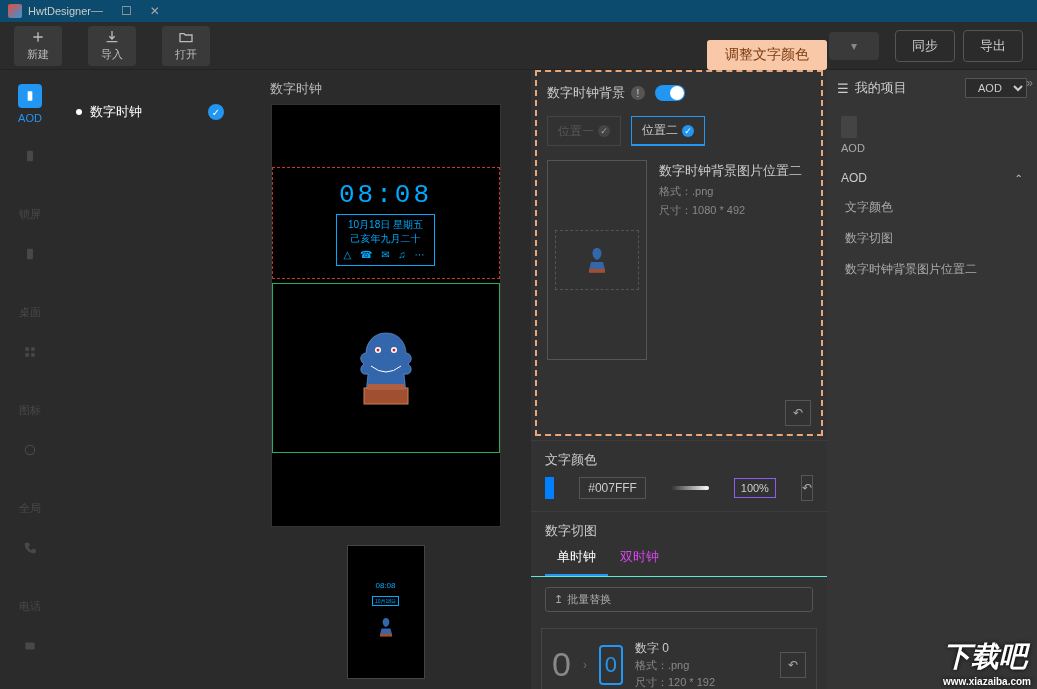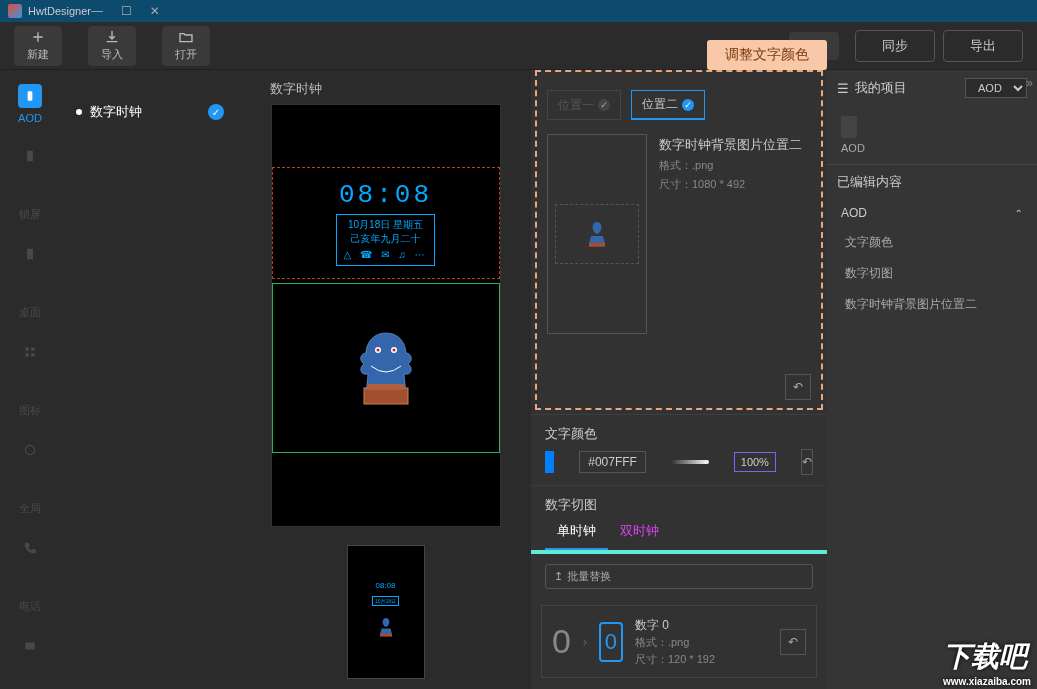--- a/index.html
+++ b/index.html
@@ -14,21 +14,21 @@
 .titlebar .wincontrols span { cursor: pointer; }
 
 
 .toolbar { height: 48px; background: #2b2b2b; display: flex; align-items: center; padding: 0 14px; border-bottom: 1px solid #222; }
 .tool-group { display: flex; gap: 26px; }
 .tool-btn { width: 48px; height: 40px; background: #3a3a3a; border-radius: 4px; display: flex; flex-direction: column; align-items: center; justify-content: center; color: #bbb; font-size: 11px; cursor: pointer; }
 .tool-btn svg { width: 16px; height: 16px; margin-bottom: 2px; }
 .toolbar .spacer { flex: 1; }
 .callout { position: absolute; right: 210px; top: 40px; background: #f8c8a8; color: #7a3a10; padding: 6px 18px; border-radius: 3px; font-size: 14px; z-index: 50; }
 .toolbar .sel { width: 50px; height: 28px; background: #3a3a3a; border-radius: 4px; display: flex; align-items: center; justify-content: center; margin-right: 8px; }
-.toolbar .btn { padding: 6px 26px; background: #2b2b2b; border: 1px solid #555; border-radius: 4px; color: #ccc; cursor: pointer; margin-left: 8px; font-size: 13px; }
+.toolbar .btn { padding: 6px 16px; background: #2b2b2b; border: 1px solid #555; border-radius: 4px; color: #ccc; cursor: pointer; margin-left: 8px; font-size: 13px; }
 
 
 .main { display: flex; height: calc(100% - 70px); }
 
 
 .rail { width: 60px; background: #2b2b2b; display: flex; flex-direction: column; align-items: center; padding-top: 14px; gap: 20px; }
 .rail-item { width: 44px; display: flex; flex-direction: column; align-items: center; color: #666; font-size: 11px; cursor: pointer; gap: 4px; }
 .rail-item.active { color: #2196f3; }
 .rail-item .ric { width: 24px; height: 24px; border-radius: 4px; display: flex; align-items: center; justify-content: center; }
 .rail-item.active .ric { background: #2196f3; }
@@ -75,21 +75,21 @@
 .bg-meta .sub { color: #888; font-size: 11px; }
 
 .plain-section { padding: 10px 14px; border-top: 1px solid #3d3d3d; }
 .color-row { display: flex; align-items: center; gap: 25px; margin-top: 6px; }
 .color-swatch { width: 22px; height: 22px; background: #007FFF; }
 .color-hex { border: 1px solid #555; padding: 3px 8px; font-size: 12px; color: #ccc; width: 70px; }
 .slider { width: 90px; height: 4px; background: linear-gradient(to right, transparent, #fff); position: relative; border-radius:2px; }
 .perc { border: 1px solid #8b5cf6; padding: 3px 6px; font-size: 11px; color: #ccc; }
 .smbtn { width: 26px; height: 26px; border: 1px solid #555; display:flex; align-items:center; justify-content:center; color:#aaa; }
 
-.tabs { display: flex; padding: 0 14px; border-bottom: 4px solid #5eead4; }
+.tabs { display: flex; padding: 0 14px; border-bottom: 1px solid #5eead4; }
 .tab { padding: 8px 12px; color: #d946ef; cursor: pointer; font-size: 13px; }
 .tab.active { color: #fff; border-bottom: 2px solid #2196f3; }
 .batch { margin: 10px 14px; display: inline-flex; align-items: center; gap: 4px; padding: 4px 8px; border: 1px solid #555; border-radius: 3px; font-size: 11px; color: #aaa; }
 .digit-row { margin: 6px 10px; padding: 10px; border: 1px solid #444; display: flex; align-items: center; gap: 12px; }
 .digit-glyph { font-size: 34px; color: #888; font-family: Arial; }
 .digit-sel { width: 24px; height: 40px; border: 2px solid #2196f3; border-radius: 4px; display:flex; align-items:center; justify-content:center; color:#2196f3; font-size:22px; }
 .digit-meta { font-size: 12px; color:#ccc; line-height:1.5; }
 .digit-meta .sub { color: #888; font-size: 11px; }
 
 
@@ -259,20 +259,25 @@
       <div style="border:1px solid #0af;padding:1px 2px;color:#0af;font-size:5px">10月18日</div>
       <svg width="30" height="30" viewBox="0 0 100 100">
           <path d="M50 20 C35 20 35 45 50 50 C65 45 65 20 50 20 Z M30 75 L70 75 L65 55 L35 55 Z" fill="#3366aa"></path>
           <rect x="30" y="72" width="40" height="10" fill="#a05030"></rect>
         </svg>
     </div>
   </div>
 
   <div class="props">
     <div class="highlight-box">
+      <div class="section-head">
+        <span>数字时钟背景</span>
+        <span class="info-icon">!</span>
+        <div class="toggle"></div>
+      </div>
       <div class="pos-row">
         <div class="pos-btn disabled">
           <span>位置一</span>
           <span class="pbdot">✓</span>
         </div>
         <div class="pos-btn active">
           <span>位置二</span>
           <span class="pbdot">✓</span>
         </div>
       </div>
@@ -336,21 +341,20 @@
     <span class="expand-arrows">»</span>
     <div class="proj-head">
       <span>☰</span>
       <span>我的项目</span>
       <select class="proj-select"><option>AOD</option></select>
     </div>
     <div class="proj-item">
       <div class="pic"></div>
       <span>AOD</span>
     </div>
-    <div class="proj-sechead">已编辑内容</div>
     <div class="proj-list-item head">
       <span>AOD</span>
       <span class="chev">⌃</span>
     </div>
     <div class="proj-list-item">文字颜色</div>
     <div class="proj-list-item">数字切图</div>
     <div class="proj-list-item">数字时钟背景图片位置二</div>
   </div>
 
 </div>

